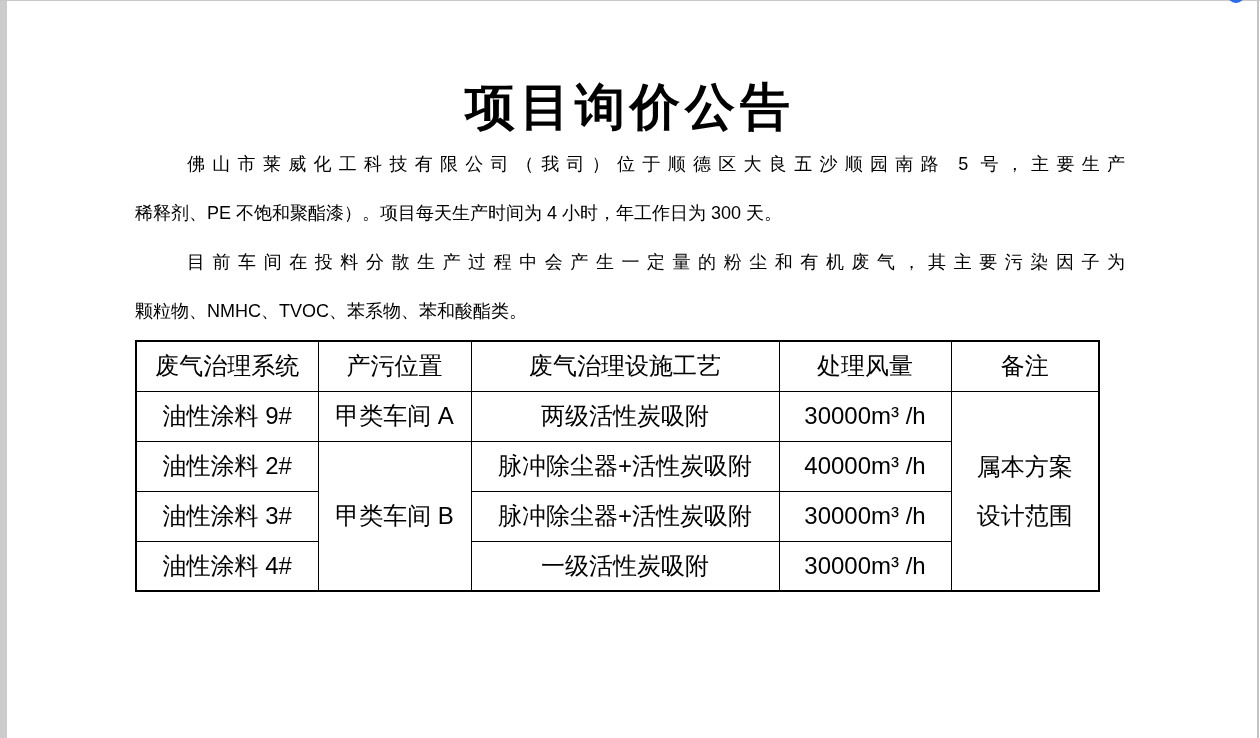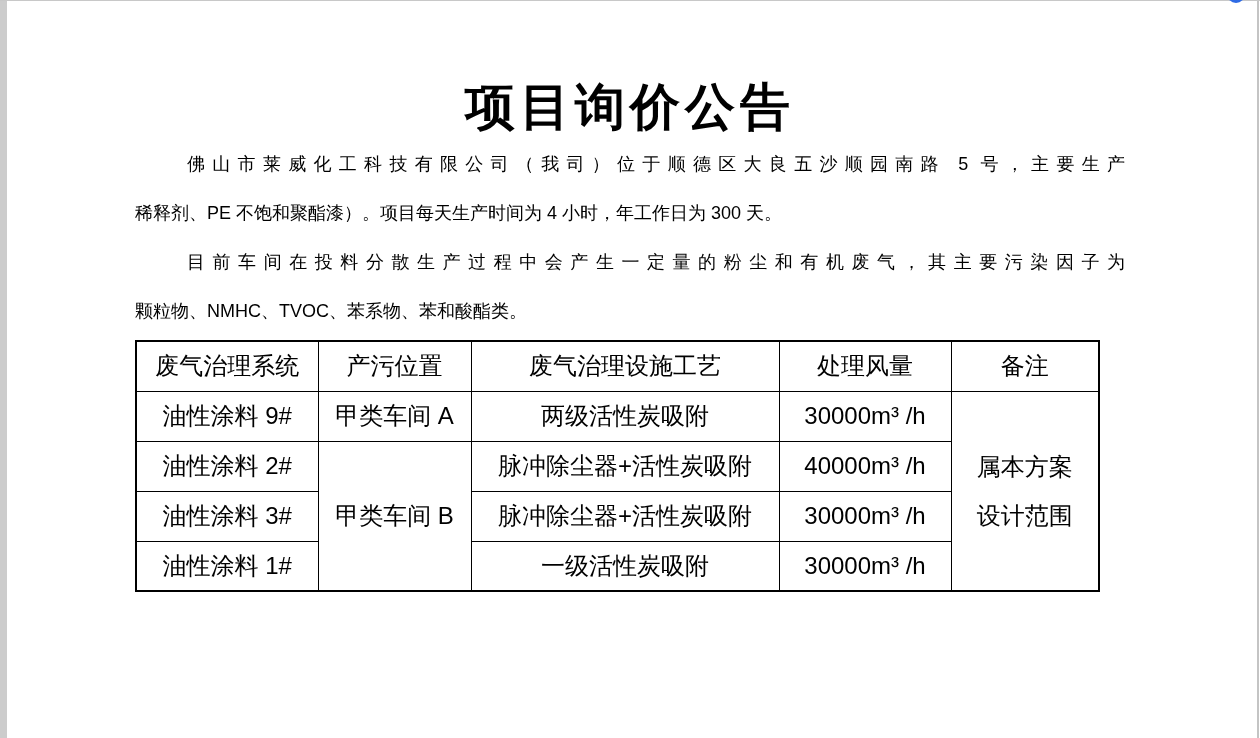--- a/index.html
+++ b/index.html
@@ -138,21 +138,21 @@
           <td rowspan="3">甲类车间 B</td>
           <td>脉冲除尘器+活性炭吸附</td>
           <td>40000m³ /h</td>
         </tr>
         <tr>
           <td>油性涂料 3#</td>
           <td>脉冲除尘器+活性炭吸附</td>
           <td>30000m³ /h</td>
         </tr>
         <tr>
-          <td>油性涂料 1#</td>
+          <td>油性涂料 4#</td>
           <td>一级活性炭吸附</td>
           <td>30000m³ /h</td>
         </tr>
       </tbody>
     </table>
 
   </div>
 
   <div class="scrollbar-track"></div>
   <div class="fab"></div>

